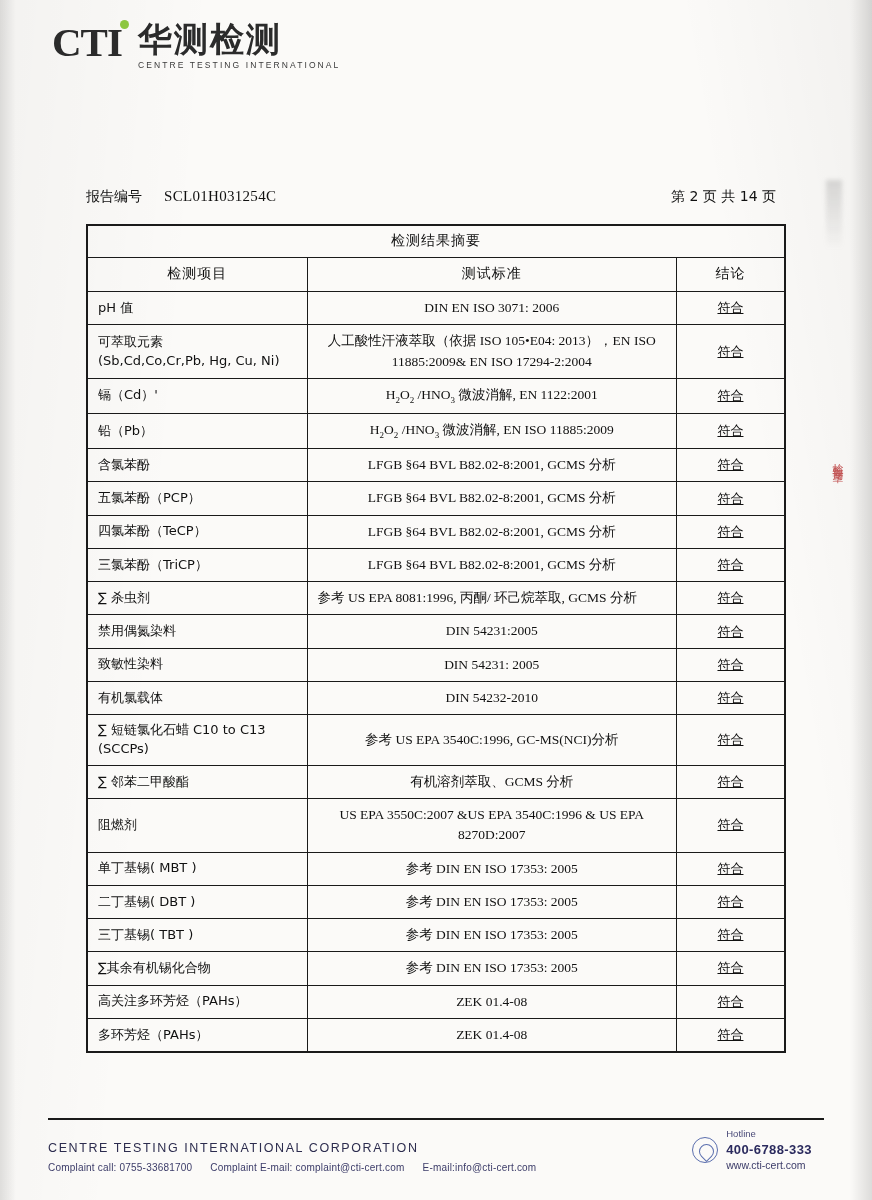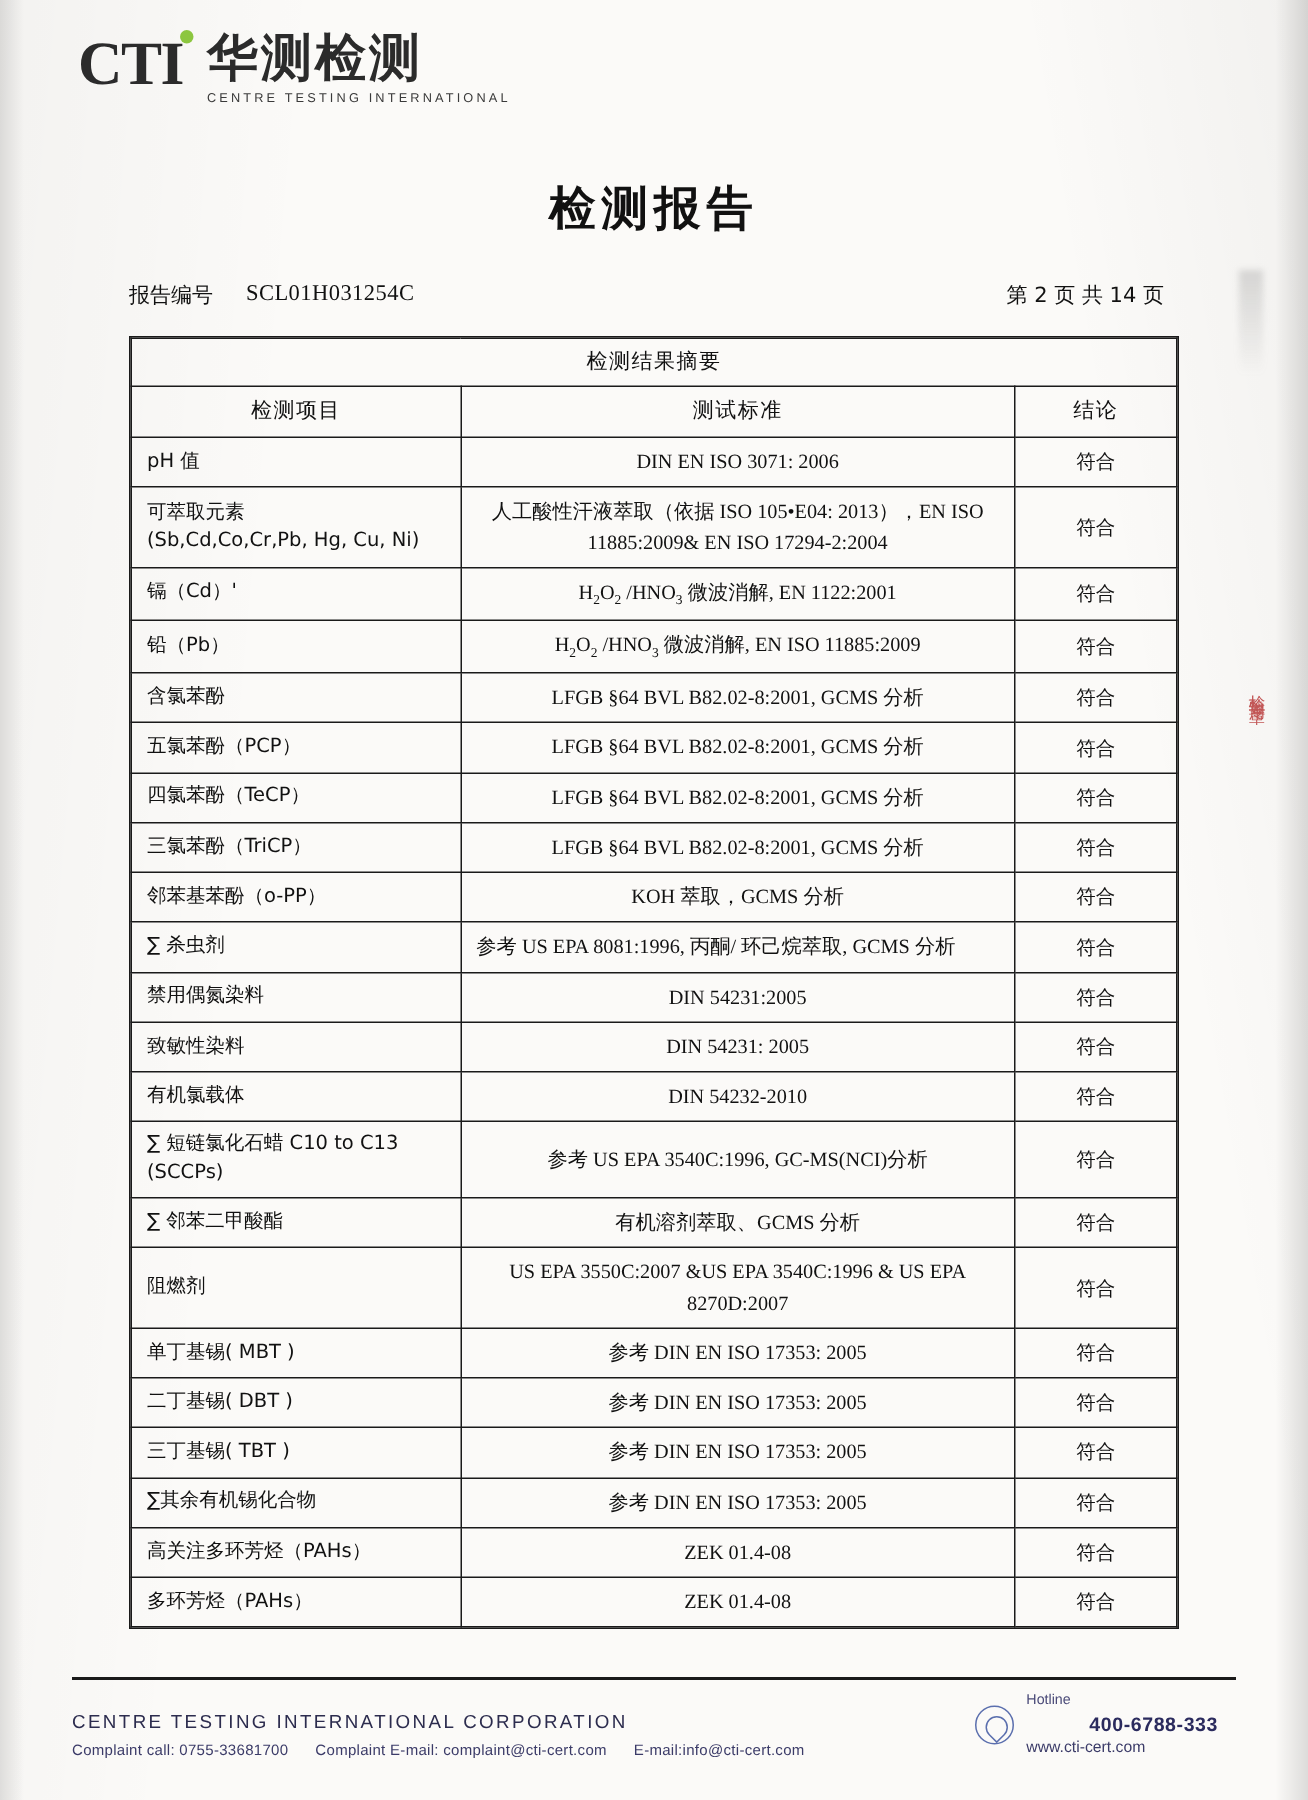--- a/index.html
+++ b/index.html
@@ -140,20 +140,21 @@
     line-height: 1.5;
     vertical-align: middle;
   }
   td.std.left { text-align: left; }
   td.res {
     font-family: "DejaVu Sans", sans-serif;
     font-size: 13px;
     text-align: center;
     vertical-align: middle;
     padding: 6px 0;
+    text-decoration: underline;
   }
   sub { font-size: 9px; }
 
   
   .footer-rule {
     position: absolute;
     left: 48px; right: 48px;
     top: 1118px;
     height: 2px;
     background: #1a1a1a;
@@ -197,21 +198,21 @@
     content: "";
     position: absolute;
     left: 6px; top: 6px;
     width: 13px; height: 13px;
     border: 1.6px solid #5b6fae;
     border-radius: 50% 50% 50% 0;
     transform: rotate(-45deg);
   }
   .f-right-lines { line-height: 1.35; }
   .f-hot { font-family: "Liberation Sans", sans-serif; font-size: 9.5px; color: #4a4a78; }
-  .f-tel { font-family: "Liberation Sans", sans-serif; font-size: 13px; font-weight: bold; color: #2b2b5e; letter-spacing: 0.4px; margin-left: 42px; }
+  .f-tel { font-family: "Liberation Sans", sans-serif; font-size: 13px; font-weight: bold; color: #2b2b5e; letter-spacing: 0.4px; }
   .f-web { font-family: "Liberation Sans", sans-serif; font-size: 10.5px; color: #3b3b68; }
 
   
   .scan-mark {
     position: absolute;
     color: #b02020;
     font-family: "DejaVu Sans", sans-serif;
     font-size: 11px;
     writing-mode: vertical-rl;
     letter-spacing: 2px;
@@ -247,21 +248,20 @@
     <div class="logo-cti">
       <span>CTI</span>
       <span class="logo-dot"></span>
     </div>
     <div class="logo-cn-wrap">
       <div class="logo-cn">华测检测</div>
       <div class="logo-en">CENTRE TESTING INTERNATIONAL</div>
     </div>
   </div>
 
-  <div class="doc-title">检测报告</div>
 
   <div class="meta-row">
     <div class="meta-left">
       <span class="meta-label">报告编号</span>
       <span class="meta-value">SCL01H031254C</span>
     </div>
     <div class="meta-right">第 2 页  共 14 页</div>
   </div>
 
   <div class="tbl-wrap">
@@ -306,25 +306,20 @@
             <td class="res">符合</td>
           </tr>
           <tr>
             <td class="item">四氯苯酚（TeCP）</td>
             <td class="std">LFGB §64 BVL B82.02-8:2001, GCMS 分析</td>
             <td class="res">符合</td>
           </tr>
           <tr>
             <td class="item">三氯苯酚（TriCP）</td>
             <td class="std">LFGB §64 BVL B82.02-8:2001, GCMS 分析</td>
-            <td class="res">符合</td>
-          </tr>
-          <tr>
-            <td class="item">邻苯基苯酚（o-PP）</td>
-            <td class="std">KOH 萃取，GCMS 分析</td>
             <td class="res">符合</td>
           </tr>
           <tr>
             <td class="item">∑ 杀虫剂</td>
             <td class="std left">参考 US EPA 8081:1996, 丙酮/ 环己烷萃取, GCMS 分析</td>
             <td class="res">符合</td>
           </tr>
           <tr>
             <td class="item">禁用偶氮染料</td>
             <td class="std">DIN 54231:2005</td>

